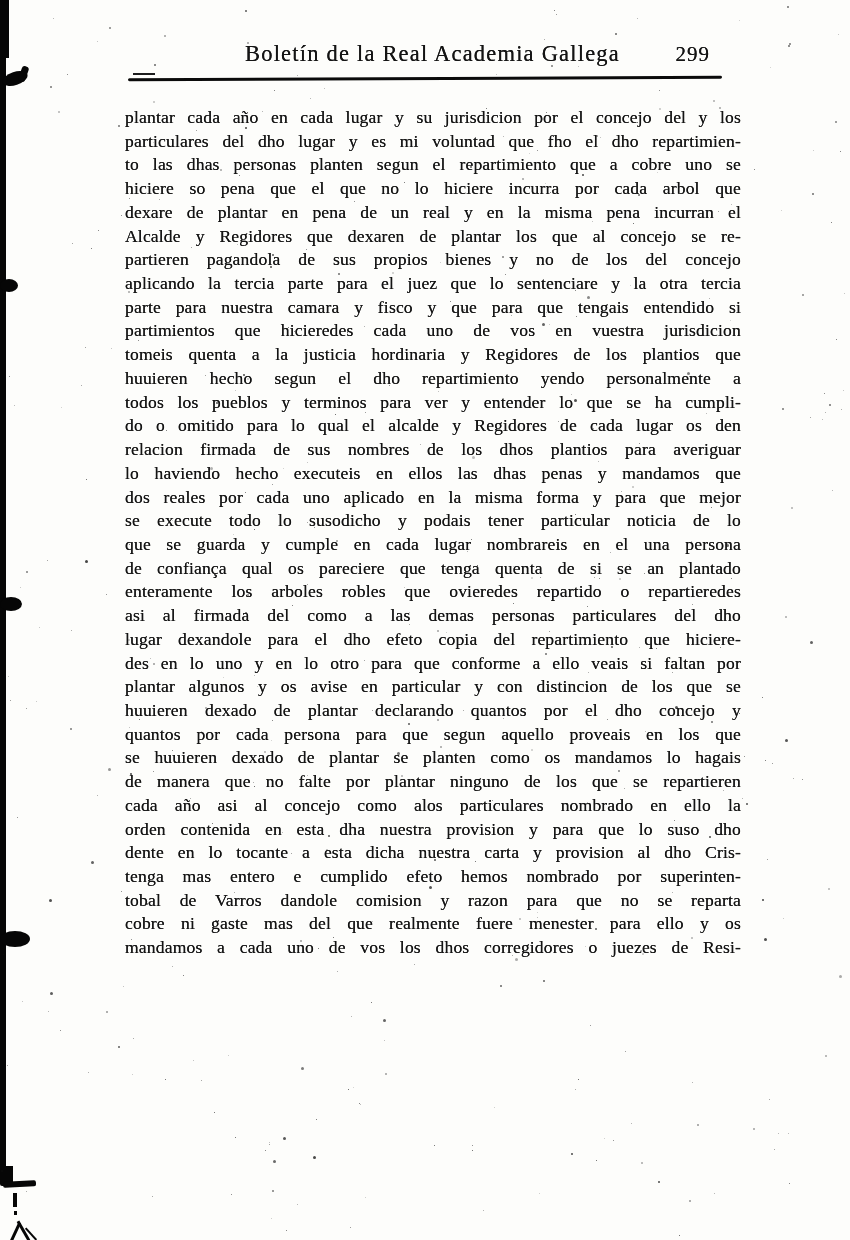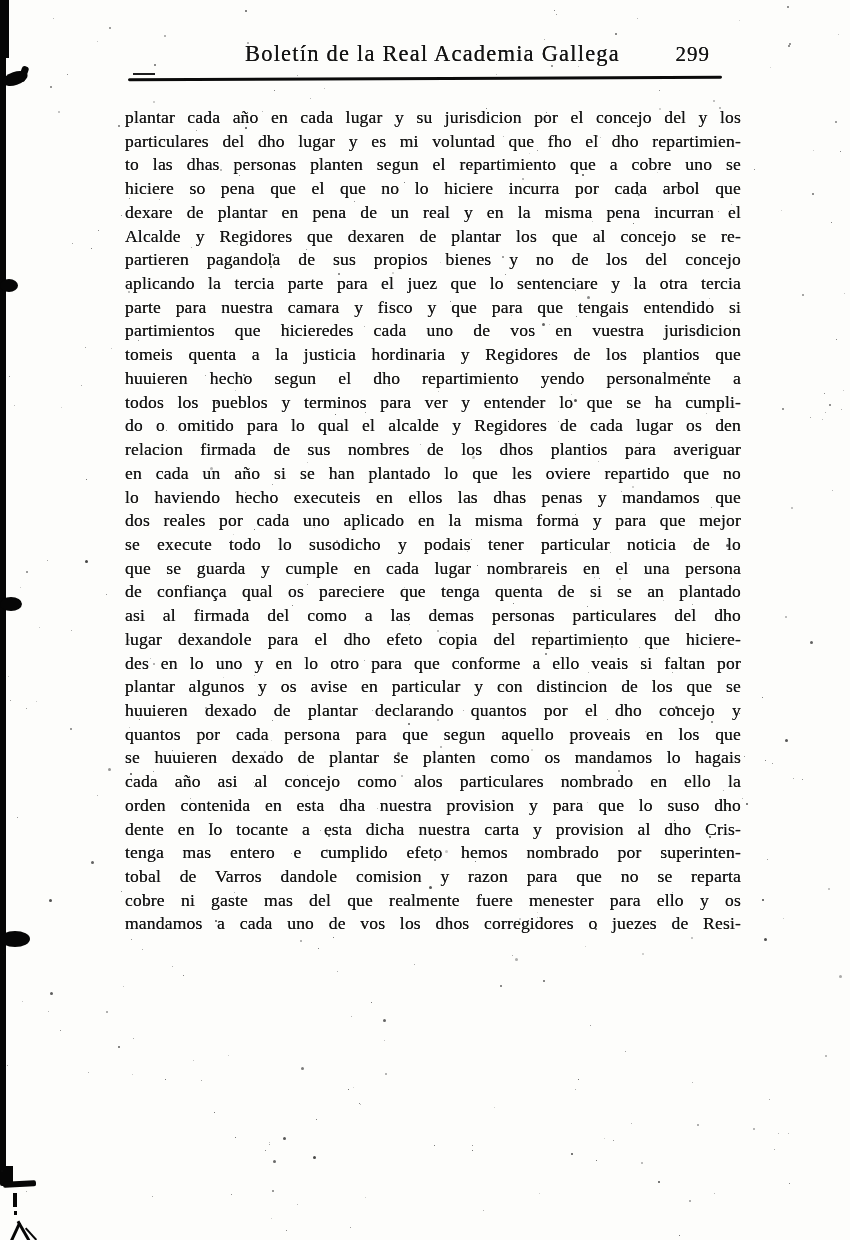--- a/index.html
+++ b/index.html
@@ -74,33 +74,34 @@
       <div class="text-line">Alcalde y Regidores que dexaren de plantar los que al concejo se re-</div>
       <div class="text-line">partieren pagandola de sus propios bienes y no de los del concejo</div>
       <div class="text-line">aplicando la tercia parte para el juez que lo sentenciare y la otra tercia</div>
       <div class="text-line">parte para nuestra camara y fisco y que para que tengais entendido si</div>
       <div class="text-line">partimientos que hicieredes cada uno de vos en vuestra jurisdicion</div>
       <div class="text-line">tomeis quenta a la justicia hordinaria y Regidores de los plantios que</div>
       <div class="text-line">huuieren hecho segun el dho repartimiento yendo personalmente a</div>
       <div class="text-line">todos los pueblos y terminos para ver y entender lo que se ha cumpli-</div>
       <div class="text-line">do o omitido para lo qual el alcalde y Regidores de cada lugar os den</div>
       <div class="text-line">relacion firmada de sus nombres de los dhos plantios para averiguar</div>
-      <div class="text-line">en cada un año si se han plantado lo que les oviere repartido que no</div>
       <div class="text-line">lo haviendo hecho executeis en ellos las dhas penas y mandamos que</div>
       <div class="text-line">dos reales por cada uno aplicado en la misma forma y para que mejor</div>
       <div class="text-line">se execute todo lo susodicho y podais tener particular noticia de lo</div>
       <div class="text-line">que se guarda y cumple en cada lugar nombrareis en el una persona</div>
       <div class="text-line">de confiança qual os pareciere que tenga quenta de si se an plantado</div>
+      <div class="text-line">enteramente los arboles robles que ovieredes repartido o repartieredes</div>
       <div class="text-line">asi al firmada del como a las demas personas particulares del dho</div>
       <div class="text-line">lugar dexandole para el dho efeto copia del repartimiento que hiciere-</div>
       <div class="text-line">des en lo uno y en lo otro para que conforme a ello veais si faltan por</div>
       <div class="text-line">plantar algunos y os avise en particular y con distincion de los que se</div>
       <div class="text-line">huuieren dexado de plantar declarando quantos por el dho concejo y</div>
       <div class="text-line">quantos por cada persona para que segun aquello proveais en los que</div>
       <div class="text-line">se huuieren dexado de plantar se planten como os mandamos lo hagais</div>
+      <div class="text-line">de manera que no falte por plantar ninguno de los que se repartieren</div>
       <div class="text-line">cada año asi al concejo como alos particulares nombrado en ello la</div>
       <div class="text-line">orden contenida en esta dha nuestra provision y para que lo suso dho</div>
       <div class="text-line">dente en lo tocante a esta dicha nuestra carta y provision al dho Cris-</div>
       <div class="text-line">tenga mas entero e cumplido efeto hemos nombrado por superinten-</div>
       <div class="text-line">tobal de Varros dandole comision y razon para que no se reparta</div>
       <div class="text-line">cobre ni gaste mas del que realmente fuere menester para ello y os</div>
       <div class="text-line">mandamos a cada uno de vos los dhos corregidores o juezes de Resi-</div>
     </div>
 
   <div class="noise" id="noise">

